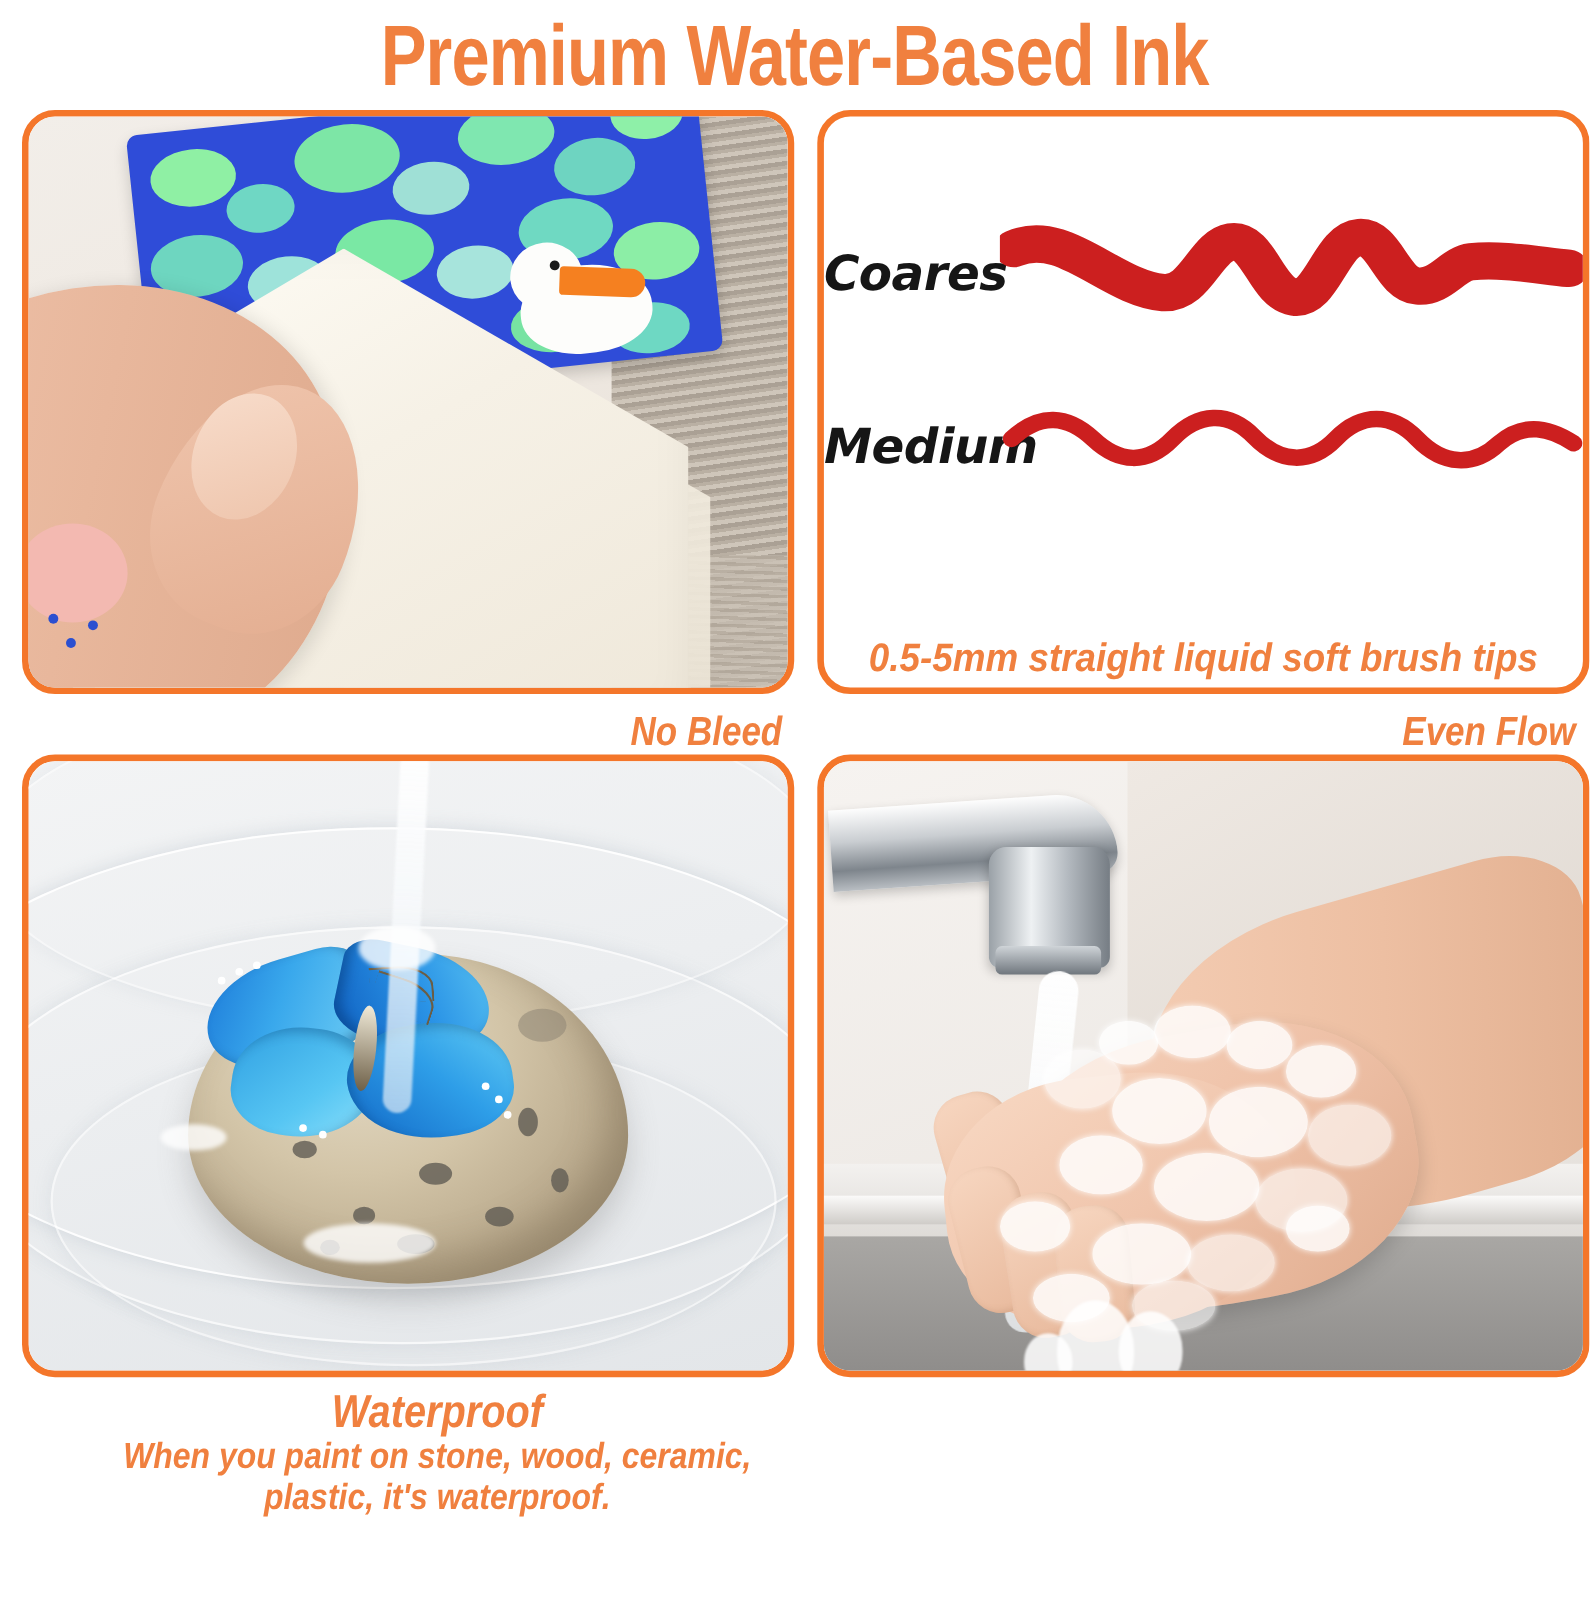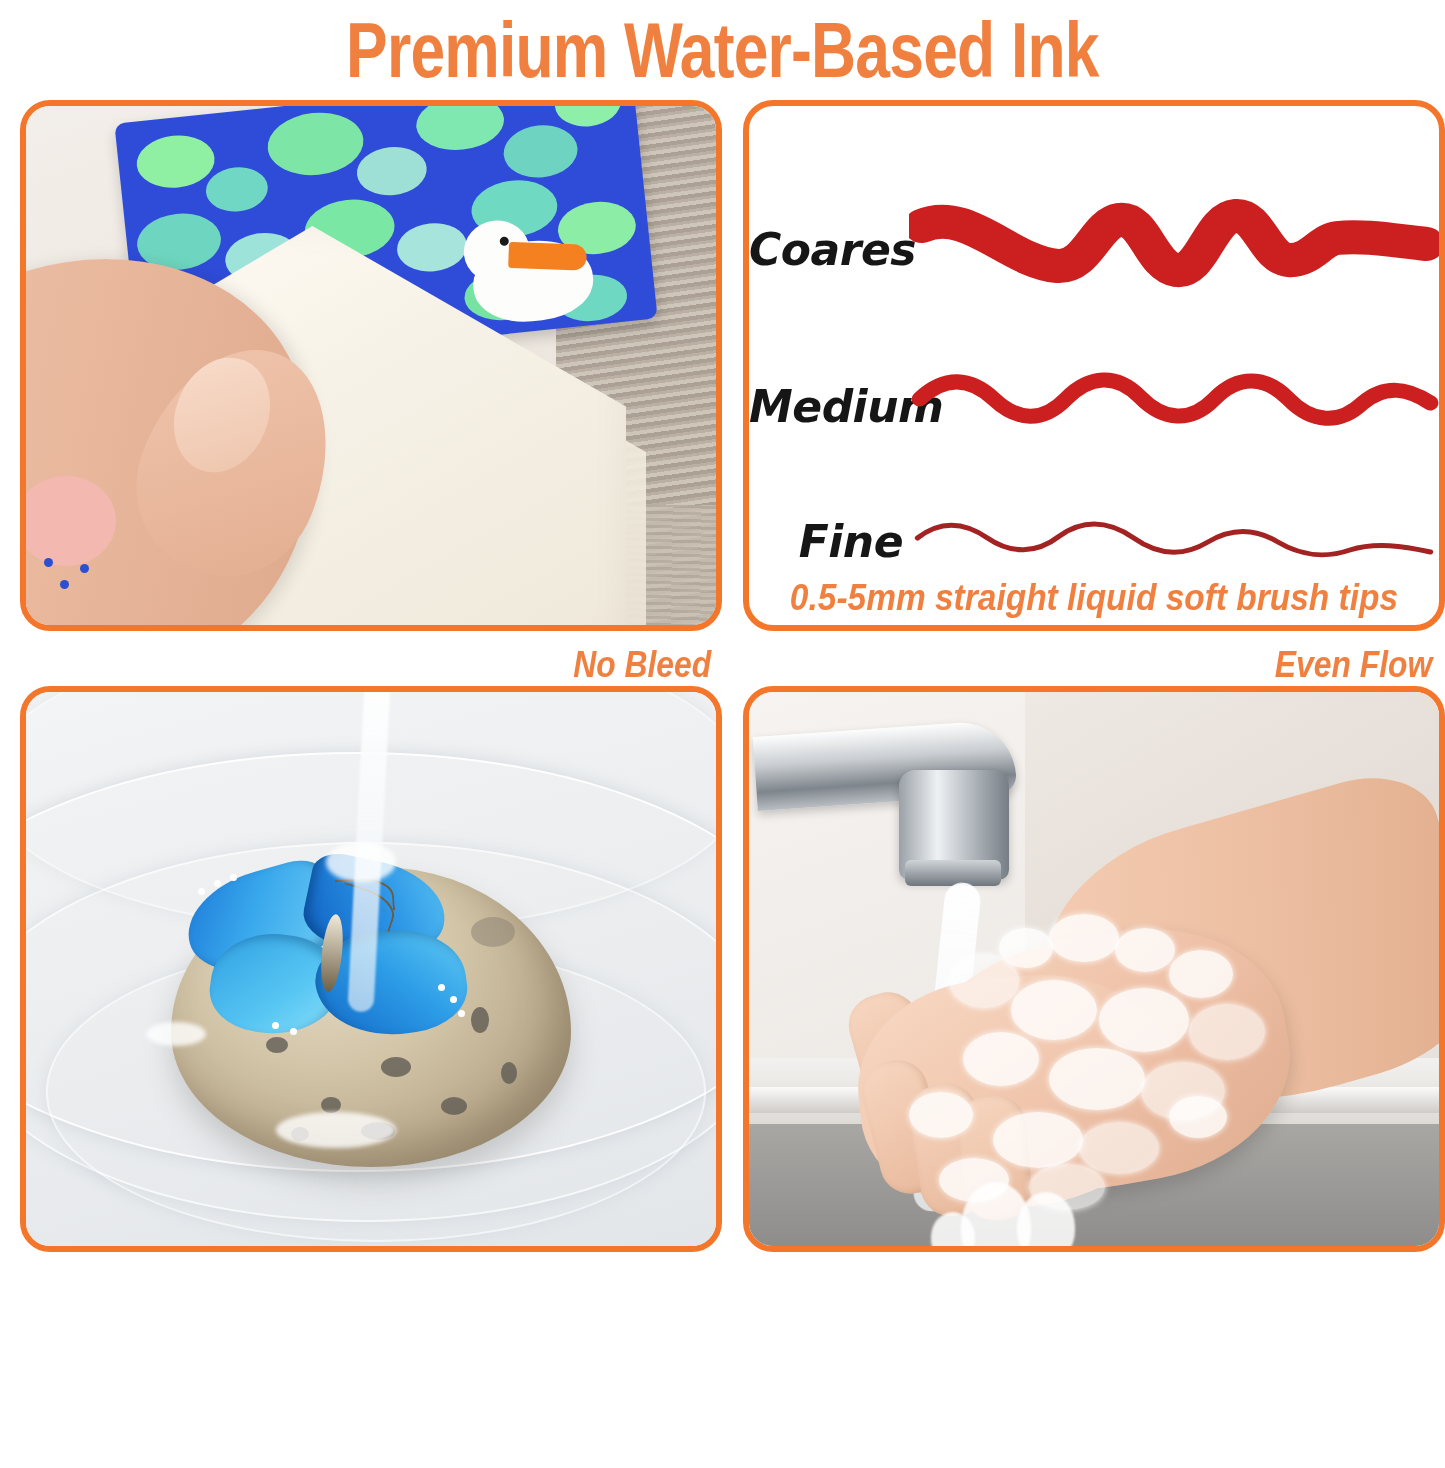--- a/index.html
+++ b/index.html
@@ -316,28 +316,20 @@
 
         <div class="flow-row" style="top:235px;">
           <div class="flow-label">Medium</div>
           <div class="flow-art">
             <svg width="100%" height="130" viewBox="0 0 500 130" preserveAspectRatio="none">
               <path d="M10,58 C34,34 58,36 80,58 C102,80 126,82 148,58 C170,34 196,32 218,56 C240,80 266,82 288,58 C310,34 336,34 358,58 C380,82 406,84 428,62 C450,42 472,48 492,62" fill="none" stroke="#CC1F1F" stroke-width="15" stroke-linecap="round" stroke-linejoin="round"></path>
             </svg>
           </div>
         </div>
 
-        <div class="flow-row" style="top:370px;">
-          <div class="flow-label">Fine</div>
-          <div class="flow-art">
-            <svg width="100%" height="130" viewBox="0 0 500 130" preserveAspectRatio="none">
-              <path d="M8,62 C30,44 52,46 74,62 C96,78 120,78 142,60 C166,42 190,46 212,62 C236,80 260,80 282,66 C304,52 326,52 348,66 C370,80 394,82 416,74 C440,66 466,70 492,76" fill="none" stroke="#A32222" stroke-width="5" stroke-linecap="round" stroke-linejoin="round"></path>
-            </svg>
-          </div>
-        </div>
 
         <div class="flow-caption">0.5-5mm straight liquid soft brush tips</div>
       </div>
     </div>
     <div class="caption-row1">
       <div class="cap-head">Even Flow</div>
     </div>
   </div>
 
   <div class="cell">
@@ -380,20 +372,25 @@
           <div class="wdot" style="left:86px;  top:160px;"></div>
           <div class="wdot" style="left:104px; top:166px;"></div>
         </div>
 
         <div class="water-stream"></div>
         <div class="splash" style="left:300px; top:150px; width:70px; height:40px;"></div>
         <div class="splash" style="left:250px; top:420px; width:120px; height:36px;"></div>
         <div class="splash" style="left:120px; top:330px; width:60px; height:24px;"></div>
       </div>
     </div>
+    <div class="caption-block">
+      <div class="cap-head big">Waterproof</div>
+      <div class="cap-sub">When you paint on stone, wood, ceramic,
+plastic, it's waterproof.</div>
+    </div>
   </div>
 
   <div class="cell">
     <div class="panel r2">
       <div class="ph-wash">
         <div class="wall"></div>
         <div class="sink"></div>
         <div class="sink-lip"></div>
         <div class="counter"></div>
 

